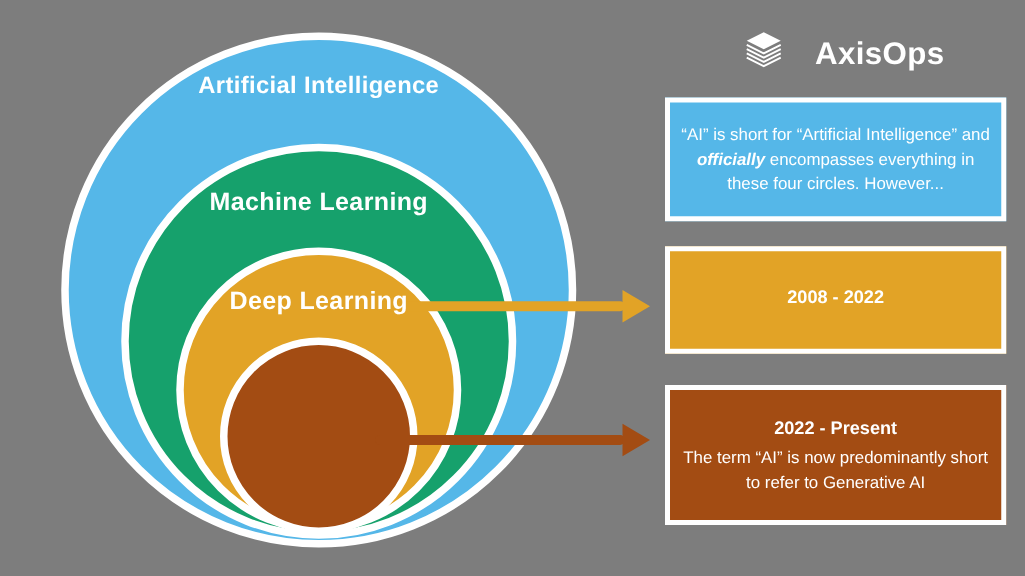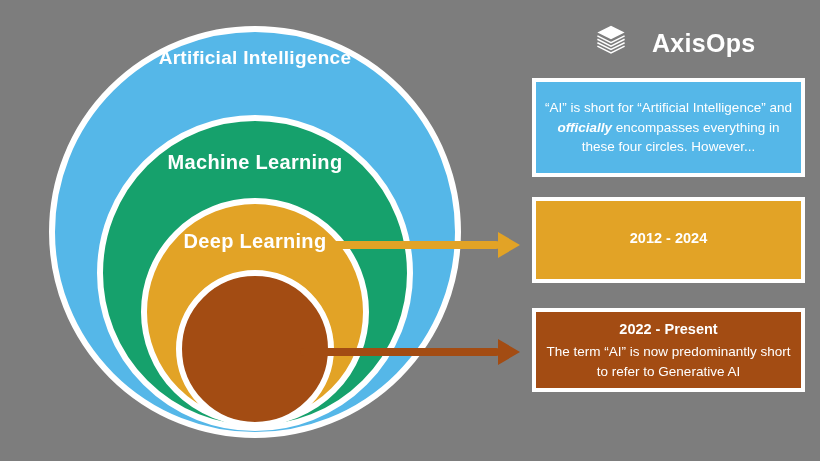--- a/index.html
+++ b/index.html
@@ -13,21 +13,21 @@
   .circle.ai    { left:49px;  top:26px;  width:400px; height:400px; }
   .circle.ml    { left:97px;  top:115px; width:304px; height:304px; }
   .circle.dl    { left:141px; top:198px; width:216px; height:216px; }
   .circle.genai { left:176px; top:270px; width:146px; height:146px; }
 
   .circle-label {
     position:absolute; left:55px; width:400px; text-align:center;
     color:#fff; font-weight:bold; font-size:20px; letter-spacing:0.3px;
     z-index:3;
   }
-  .label-ai    { top:47px;  font-size:19px; }
+  .label-ai    { top:58px;  font-size:19px; }
   .label-ml    { top:151px; }
   .label-dl    { top:230px;text-align:center; }
   .label-genai { top:342px; }
 
   
   .arrow-shaft { position:absolute; height:8px; border-radius:4px; z-index:2; }
   .arrow-head  { position:absolute; width:0; height:0;
                  border-top:13px solid transparent;
                  border-bottom:13px solid transparent;
                  border-left:22px solid #000; z-index:2; }
@@ -43,21 +43,21 @@
   
   .callout {
     position:absolute; left:532px; width:273px;
     border:4px solid #fff; box-sizing:border-box;
     color:#fff; text-align:center;
     display:flex; flex-direction:column; justify-content:center;
     padding:4px 8px; line-height:1.45; font-size:13.5px;
   }
   .callout-1 { top:78px;  height:99px; }
   .callout-2 { top:197px; height:86px; }
-  .callout-3 { top:308px; height:84px; }
+  .callout-3 { top:308px; height:112px; }
   .callout .title { font-weight:bold; font-size:14.5px; margin:0 0 2px 0; }
   .callout p { margin:0; }
   .emph { font-weight:bold; font-style:italic; }
 </style>
 </head>
 <body>
 
 <div class="stage">
 
   <div class="circle ai" style="background-color: rgb(85, 183, 232);"></div>
@@ -85,21 +85,21 @@
       </svg>
     </span>
     <span class="logo-text">AxisOps</span>
   </div>
 
   <div class="callout callout-1" style="background-color: rgb(85, 183, 232);">
     <p><span>“AI” is short for “Artificial Intelligence” and </span><span class="emph">officially</span><span> encompasses everything in these four circles. However...</span></p>
   </div>
 
   <div class="callout callout-2" style="background-color: rgb(226, 163, 38);">
-    <p class="title">2012 - 2024</p>
+    <p class="title">2008 - 2022</p>
   </div>
 
   <div class="callout callout-3" style="background-color: rgb(163, 76, 19);">
     <p class="title">2022 - Present</p>
     <p>The term “AI” is now predominantly short to refer to Generative AI</p>
   </div>
 
 </div>
 
 </body></html>

